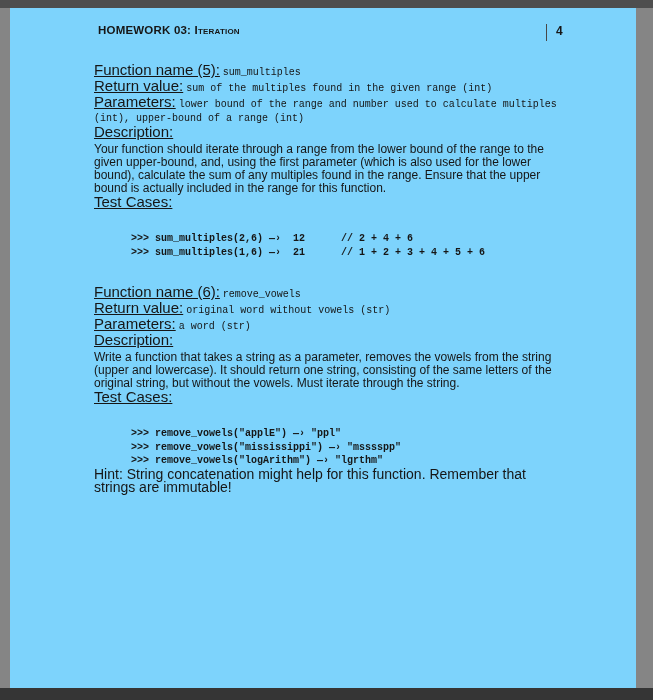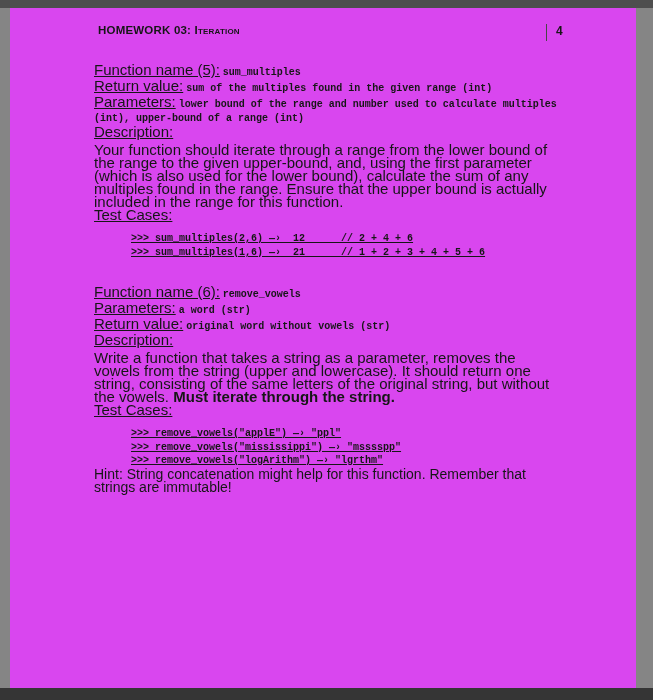--- a/index.html
+++ b/index.html
@@ -14,21 +14,21 @@
   .top-edge {
     position: absolute; top: 0; left: 0; right: 0; height: 8px;
     background: #4e4e4e;
   }
   .bottom-edge {
     position: absolute; bottom: 0; left: 0; right: 0; height: 12px;
     background: #353535;
   }
   .page {
     position: absolute; top: 8px; left: 10px; right: 17px; bottom: 12px;
-    background: #d946ef;
+    background: #7dd3fc;
   }
   .content {
     padding: 16px 72px 0 84px;
   }
   .page-header {
     display: flex;
     justify-content: space-between;
     align-items: flex-start;
     margin-bottom: 22px;
     padding-left: 4px;
@@ -47,35 +47,34 @@
     padding-bottom: 3px;
     min-width: 18px;
   }
   p.line { font-size: 10.5px; line-height: 13px; }
   .label {
     text-decoration: underline;
     font-size: 15px;
   }
   .mono-bold {
     font-family: "Liberation Mono", monospace;
-    font-weight: bold;
+    font-weight: normal;
     font-size: 10px;
     margin-top: 42px;
   }
   .section-gap { }
   .body-text {
-    font-size: 15px;
+    font-size: 12px;
     line-height: 13px;
     margin-top: 3px;
   }
-  .body-text .bold-run { font-weight: bold; }
+  .body-text .bold-run { font-weight: normal; }
   .code-block {
-    margin-top: 9px;
+    margin-top: 22px;
     margin-left: 37px;
-    text-decoration: underline;
   }
   .code-line {
     font-family: "Liberation Mono", monospace;
     font-weight: bold;
     font-size: 10px;
     line-height: 13.5px;
     white-space: pre;
   }
   .section { margin-top: 0; }
   .section + .section { margin-top: 26px; }
@@ -128,26 +127,26 @@
         <div class="code-line">&gt;&gt;&gt; sum_multiples(1,6) —›  21      // 1 + 2 + 3 + 4 + 5 + 6</div>
       </div>
     </div>
 
     <div class="section">
       <p class="line">
         <span class="label">Function name (6):</span>
         <span class="mono-bold">remove_vowels</span>
       </p>
       <p class="line">
+        <span class="label">Return value:</span>
+        <span class="mono-bold">original word without vowels (str)</span>
+      </p>
+      <p class="line">
         <span class="label">Parameters:</span>
         <span class="mono-bold">a word (str)</span>
-      </p>
-      <p class="line">
-        <span class="label">Return value:</span>
-        <span class="mono-bold">original word without vowels (str)</span>
       </p>
 
       <p class="line section-gap">
         <span class="label">Description:</span>
       </p>
       <p class="body-text">
         <span>Write a function that takes a string as a parameter, removes the vowels from the string (upper and lowercase). It should return one string, consisting of the same letters of the original string, but without the vowels. </span><span class="bold-run">Must iterate through the string.</span>
       </p>
 
       <p class="line section-gap">

